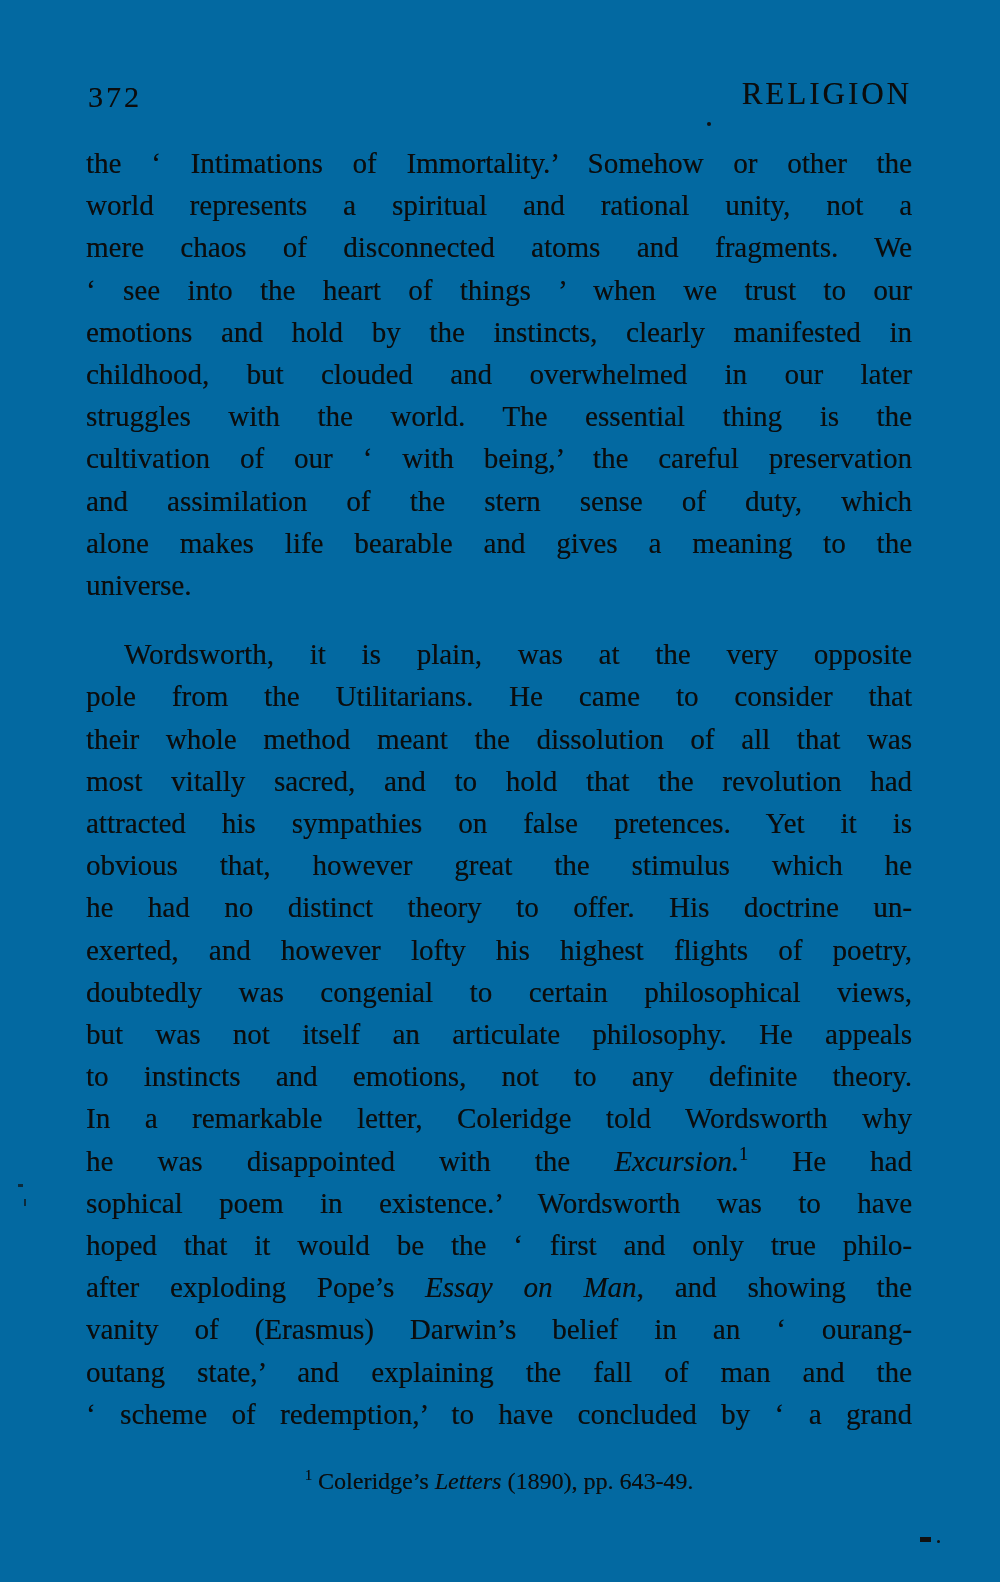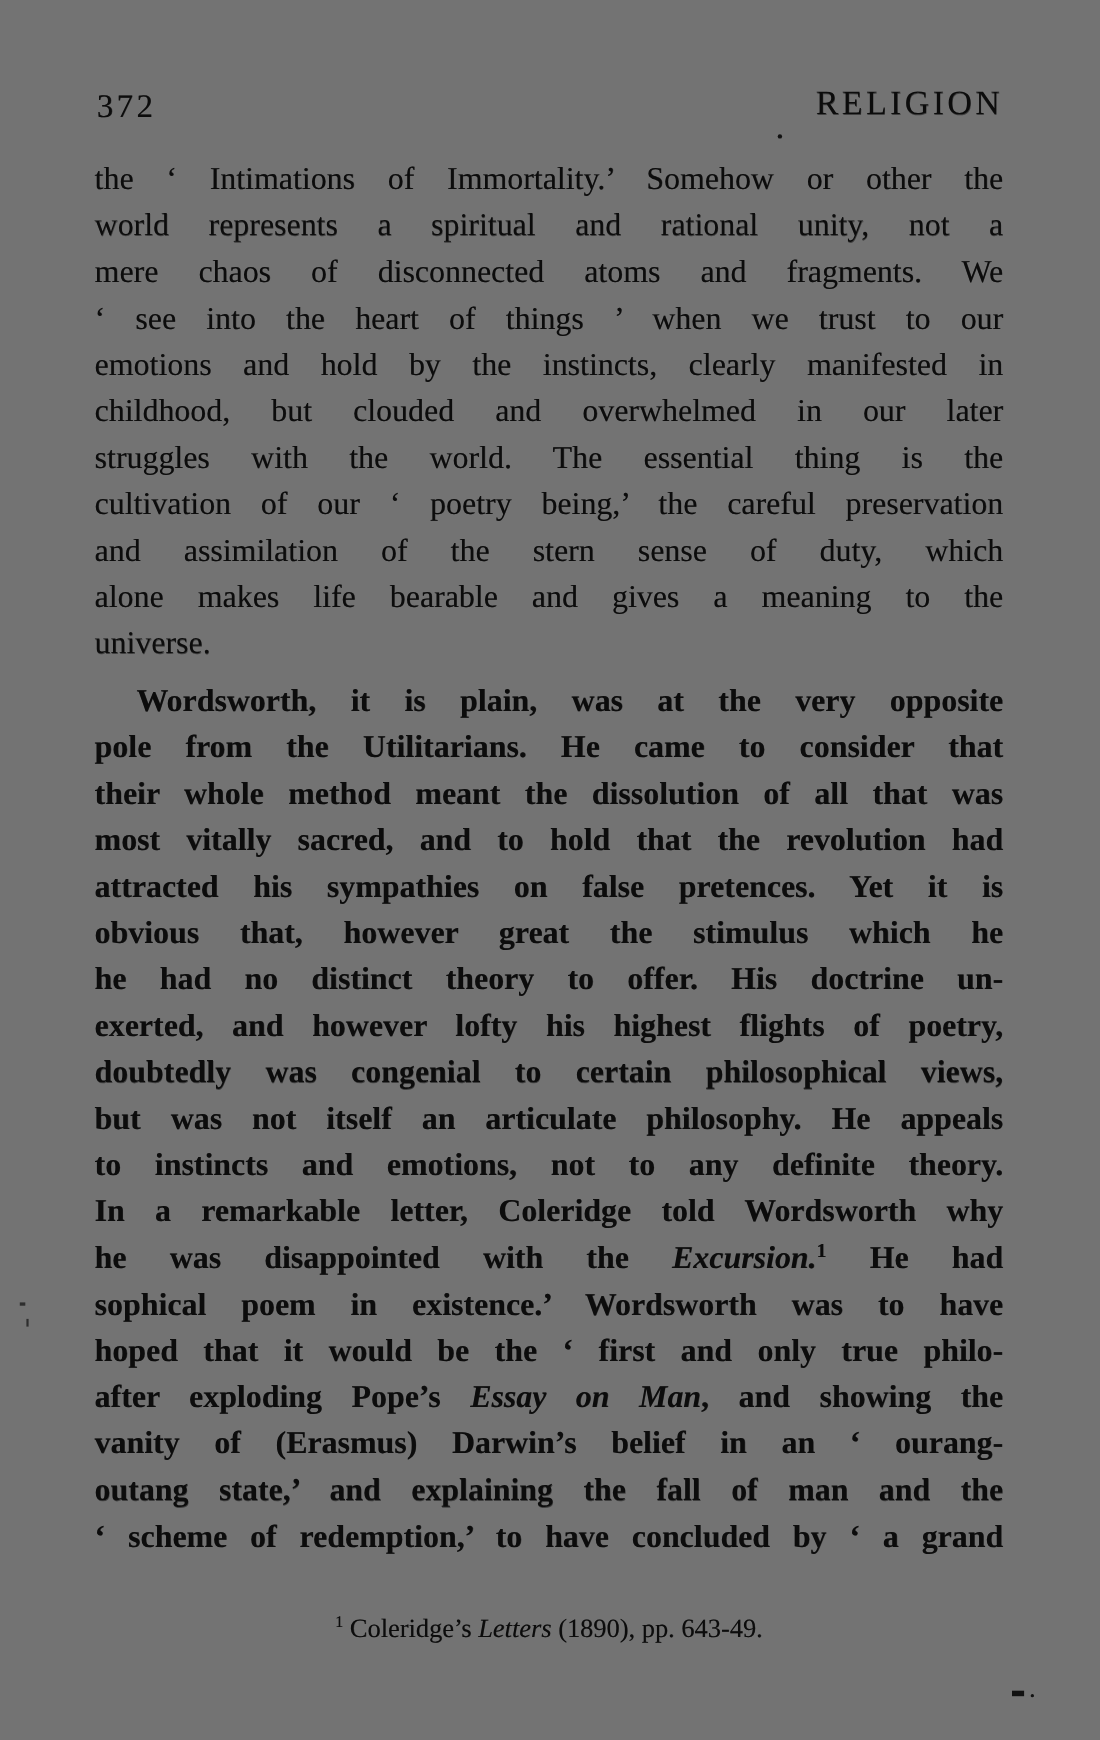--- a/index.html
+++ b/index.html
@@ -1,20 +1,20 @@
 <!DOCTYPE html>
 <html><head>
 <meta charset="utf-8">
 <style>
   html, body { margin: 0; padding: 0; background: #ffffff; }
   .page {
     position: relative;
     width: 1000px;
     height: 1582px;
-    background: #737373;
+    background: #0369a1;
     color: #0c0c0c;
     font-family: "Liberation Serif", serif;
     overflow: hidden;
     text-shadow: 0.3px 0.15px 0 rgba(0,0,0,0.45);
   }
   .header {
     position: absolute;
     top: 76px;
     left: 86px;
     right: 88px;
@@ -36,21 +36,21 @@
     font-size: 31px;
     letter-spacing: 3px;
   }
   .body-text {
     position: absolute;
     left: 86px;
     width: 826px;
     top: 142px;
   }
   .para { margin: 0; }
-  .para + .para { margin-top: 10px; font-weight: bold; }
+  .para + .para { margin-top: 27px; }
   .line {
     font-size: 29px;
     line-height: 42.2px;
     text-align: justify;
     text-align-last: justify;
   }
   .line.no-just { text-align: center; text-align-last: left; }
   .line.indent { padding-left: 38px; }
   .line i { font-style: italic; }
   .line sup, .footnote sup {
@@ -91,21 +91,21 @@
 
   <div class="body-text">
     <div class="para">
         <div class="line"><span>the ‘ Intimations of Immortality.’ Somehow or other the</span></div>
         <div class="line"><span>world represents a spiritual and rational unity, not a</span></div>
         <div class="line"><span>mere chaos of disconnected atoms and fragments. We</span></div>
         <div class="line"><span>‘ see into the heart of things ’ when we trust to our</span></div>
         <div class="line"><span>emotions and hold by the instincts, clearly manifested in</span></div>
         <div class="line"><span>childhood, but clouded and overwhelmed in our later</span></div>
         <div class="line"><span>struggles with the world. The essential thing is the</span></div>
-        <div class="line"><span>cultivation of our ‘ poetry being,’ the careful preservation</span></div>
+        <div class="line"><span>cultivation of our ‘ with being,’ the careful preservation</span></div>
         <div class="line"><span>and assimilation of the stern sense of duty, which</span></div>
         <div class="line"><span>alone makes life bearable and gives a meaning to the</span></div>
         <div class="line no-just"><span>universe.</span></div>
       </div>
     <div class="para">
         <div class="line indent"><span>Wordsworth, it is plain, was at the very opposite</span></div>
         <div class="line"><span>pole from the Utilitarians. He came to consider that</span></div>
         <div class="line"><span>their whole method meant the dissolution of all that was</span></div>
         <div class="line"><span>most vitally sacred, and to hold that the revolution had</span></div>
         <div class="line"><span>attracted his sympathies on false pretences. Yet it is</span></div>

